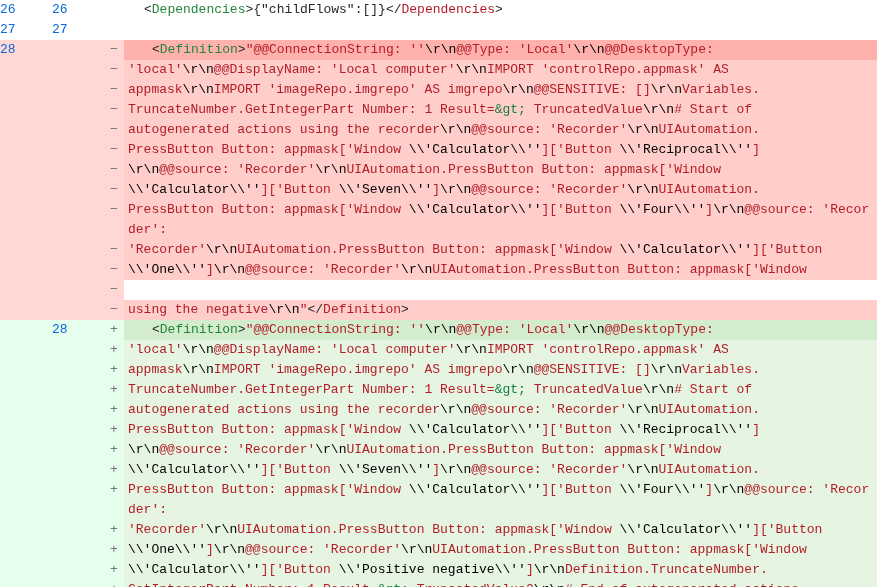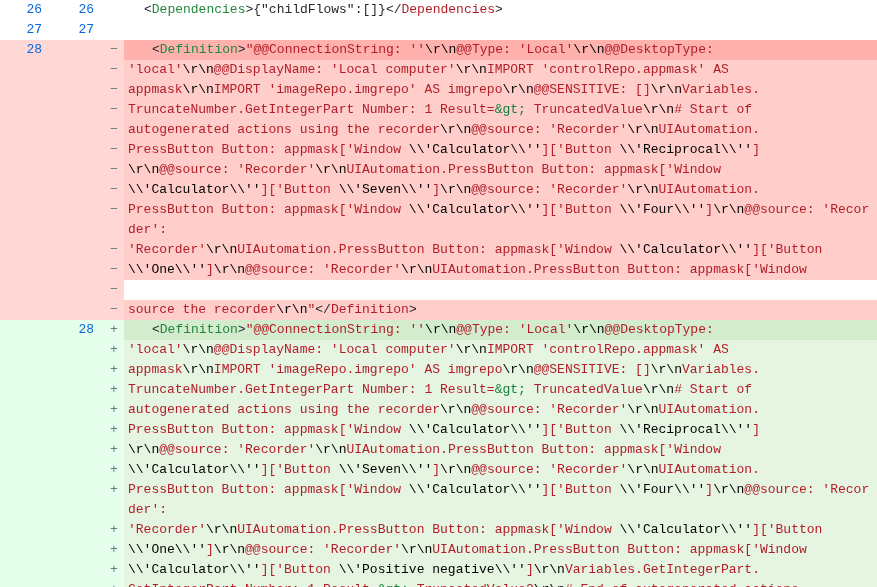--- a/index.html
+++ b/index.html
@@ -9,21 +9,20 @@
     line-height: 20px;
     background: #fff;
     color: #333;
     overflow: hidden;
     width: 877px;
   }
   .diff-container { display: flex; flex-direction: column; }
   .row { display: flex; align-items: stretch; min-height: 20px; }
   .lineno-old, .lineno-new {
     width: 52px;
-    text-align: right;
     padding-right: 10px;
     color: #6e7781;
     user-select: none;
     flex-shrink: 0;
   }
   .lineno-old.blue, .lineno-new.blue { color: #0969da; }
   .marker {
     width: 20px;
     text-align: center;
     color: #6e7781;
@@ -141,21 +140,21 @@
   </div>
   <div class="row bg-del">
     <div class="lineno-old"></div>
       <div class="lineno-new"></div>
     <div class="marker">−</div>
   </div>
   <div class="row bg-del">
     <div class="lineno-old"></div>
       <div class="lineno-new"></div>
     <div class="marker">−</div>
-    <div class="code"><span class="t-str">source the recorder</span><span class="t-esc">\r\n</span><span class="t-str">"</span><span class="t-punct">&lt;/</span><span class="t-tagclose">Definition</span><span class="t-punct">&gt;</span></div>
+    <div class="code"><span class="t-str">using the negative</span><span class="t-esc">\r\n</span><span class="t-str">"</span><span class="t-punct">&lt;/</span><span class="t-tagclose">Definition</span><span class="t-punct">&gt;</span></div>
   </div>
 
   <div class="row bg-add-first">
     <div class="lineno-old"></div>
     <div class="lineno-new blue">28</div>
     <div class="marker">+</div>
     <div class="code"><span class="indent2"></span><span class="t-punct">&lt;</span><span class="t-tag">Definition</span><span class="t-punct">&gt;</span><span class="t-str">"@@ConnectionString: ''</span><span class="t-esc">\r\n</span><span class="t-str">@@Type: 'Local'</span><span class="t-esc">\r\n</span><span class="t-str">@@DesktopType: </span></div>
   </div>
   <div class="row bg-add">
     <div class="lineno-old"></div>
@@ -214,21 +213,21 @@
   <div class="row bg-add">
     <div class="lineno-old"></div>
       <div class="lineno-new"></div>
     <div class="marker">+</div>
     <div class="code"><span class="t-esc">\\'One\\''</span><span class="t-str">]</span><span class="t-esc">\r\n</span><span class="t-str">@@source: 'Recorder'</span><span class="t-esc">\r\n</span><span class="t-str">UIAutomation.</span><span class="t-str">PressButton Button: appmask['Window </span></div>
   </div>
   <div class="row bg-add">
     <div class="lineno-old"></div>
       <div class="lineno-new"></div>
     <div class="marker">+</div>
-    <div class="code"><span class="t-esc">\\'Calculator\\''</span><span class="t-str">]['Button </span><span class="t-esc">\\'Positive negative\\''</span><span class="t-str">]</span><span class="t-esc">\r\n</span><span class="t-str">Variables.GetIntegerPart.</span></div>
+    <div class="code"><span class="t-esc">\\'Calculator\\''</span><span class="t-str">]['Button </span><span class="t-esc">\\'Positive negative\\''</span><span class="t-str">]</span><span class="t-esc">\r\n</span><span class="t-str">Definition.TruncateNumber.</span></div>
   </div>
   <div class="row bg-add">
     <div class="lineno-old"></div>
       <div class="lineno-new"></div>
     <div class="marker">+</div>
     <div class="code"><span class="t-str">GetIntegerPart Number: 1 Result=</span><span class="t-ent">&amp;gt;</span><span class="t-str"> TruncatedValue2</span><span class="t-esc">\r\n</span><span class="t-str"># End of autogenerated actions </span></div>
   </div>
 
 </div>
 

